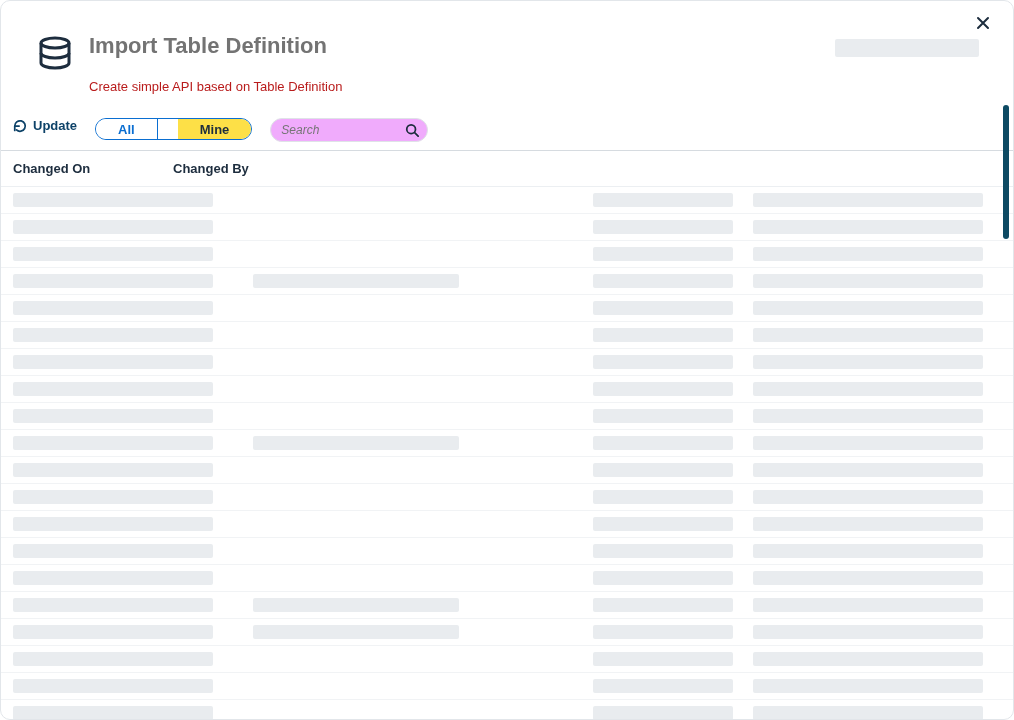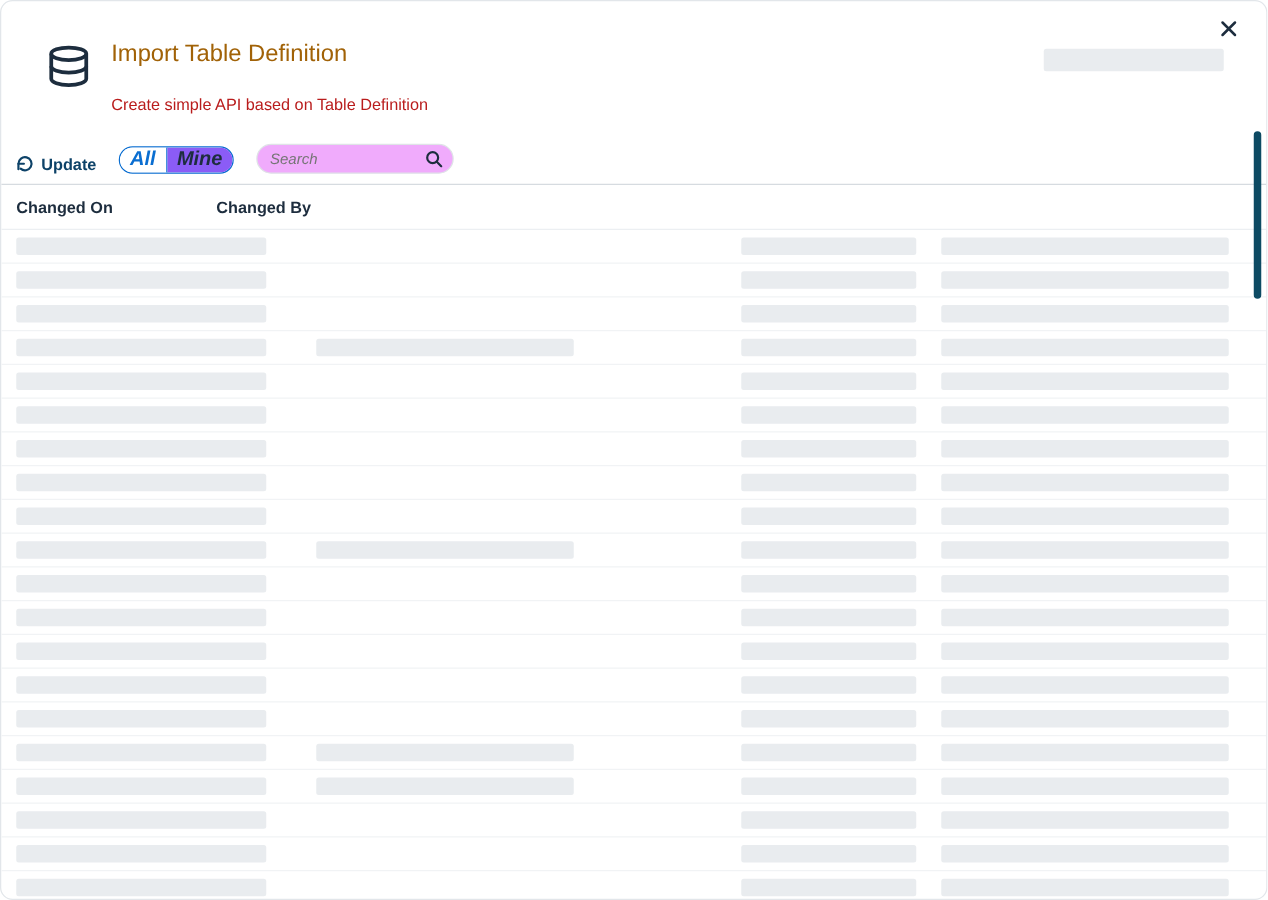--- a/index.html
+++ b/index.html
@@ -32,39 +32,39 @@
     padding: 32px 34px 0 34px;
   }
   .header-icon {
     width: 40px; height: 40px;
     margin-right: 14px;
     color: #1d2d3e;
     flex-shrink: 0;
   }
   .header-text { flex: 1; }
   .title {
-    font-size: 19px;
-    font-weight: 400;
-    color: #a16207;
+    font-size: 22px;
+    font-weight: 700;
+    color: #737373;
     line-height: 1.2;
   }
   .subtitle {
     font-size: 13px;
     color: #b91c1c;
     margin-top: 20px;
   }
   .header-placeholder {
     width: 144px; height: 18px;
     background: #e9ecef;
     border-radius: 2px;
     margin-top: 6px;
   }
   .toolbar {
     display: flex;
-    align-items: flex-end;
+    align-items: flex-start;
     gap: 18px;
     padding: 24px 12px 8px 12px;
   }
   .update-btn {
     display: inline-flex;
     align-items: center;
     gap: 6px;
     font-size: 13px;
     font-weight: 600;
     color: #0d4268;
@@ -76,30 +76,29 @@
     display: inline-flex;
     border: 1px solid #0a6ed1;
     border-radius: 14px;
     overflow: hidden;
     height: 22px;
     align-items: stretch;
   }
   .seg button {
     border: none;
     background: #fff;
-    font-size: 16px;
+    font-size: 13px;
     font-weight: 700;
-    padding: 0 8px;
+    padding: 0 22px;
     cursor: pointer;
     color: #1d2d3e;
-    font-style: italic;
   }
   .seg button.active { color: #0a6ed1; }
   .seg .divider { width: 1px; background: #0a6ed1; }
-  .seg button:last-child { background: #8b5cf6; color:#1d2d3e; }
+  .seg button:last-child { background: #fde047; color:#1d2d3e;margin-left:20px; }
   .search-wrap {
     position: relative;
     width: 158px; height: 24px;
     background: #f0abfc;
     border: 1px solid #dfe3e7;
     border-radius: 14px;
     display: flex; align-items: center;
   }
   .search-wrap input {
     border: none; background: transparent;

